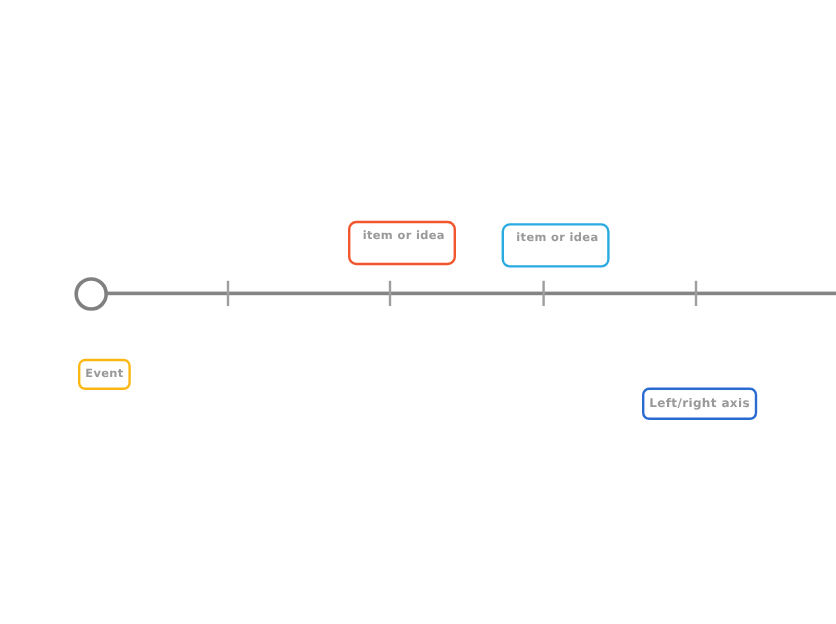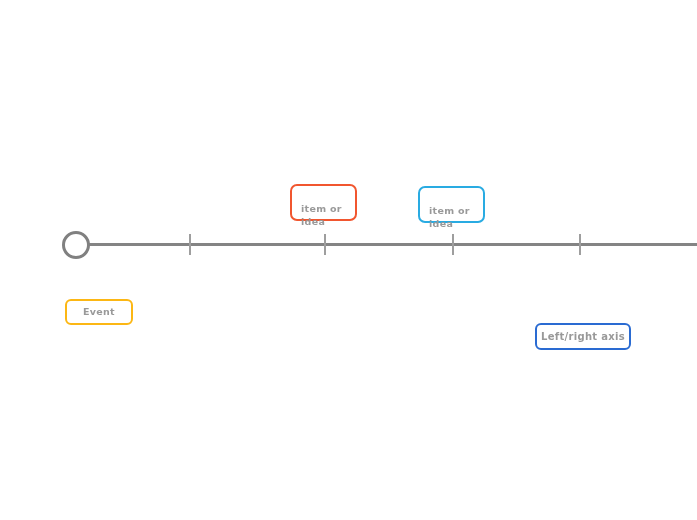--- a/index.html
+++ b/index.html
@@ -54,38 +54,38 @@
     background: #ffffff;
     border: 2px solid #999999;
     border-radius: 7px;
     color: #999999;
     font-weight: bold;
     font-size: 9.5px;
     line-height: 1.35;
     letter-spacing: 0.3px;
   }
   .node-item {
-    width: 67px;
+    width: 90px;
     height: 37px;
-    padding: 17px 6px 0 9px;
-    text-align: left;
+    padding: 5px 6px 0 9px;
+    text-align: center;
   }
   .node-item-1 { left: 290px; top: 184px; }
   .node-item-2 { left: 418px; top: 186px; }
   .node-small {
     display: flex;
     align-items: center;
     justify-content: center;
     text-align: center;
     border-radius: 6px;
   }
   .node-event {
     left: 65px;
     top: 299px;
-    width: 68px;
+    width: 44px;
     height: 26px;
   }
   .node-axis-label {
     left: 535px;
     top: 309px;
     width: 96px;
     height: 27px;
     font-size: 10px;
     margin-top: 14px;
   }

